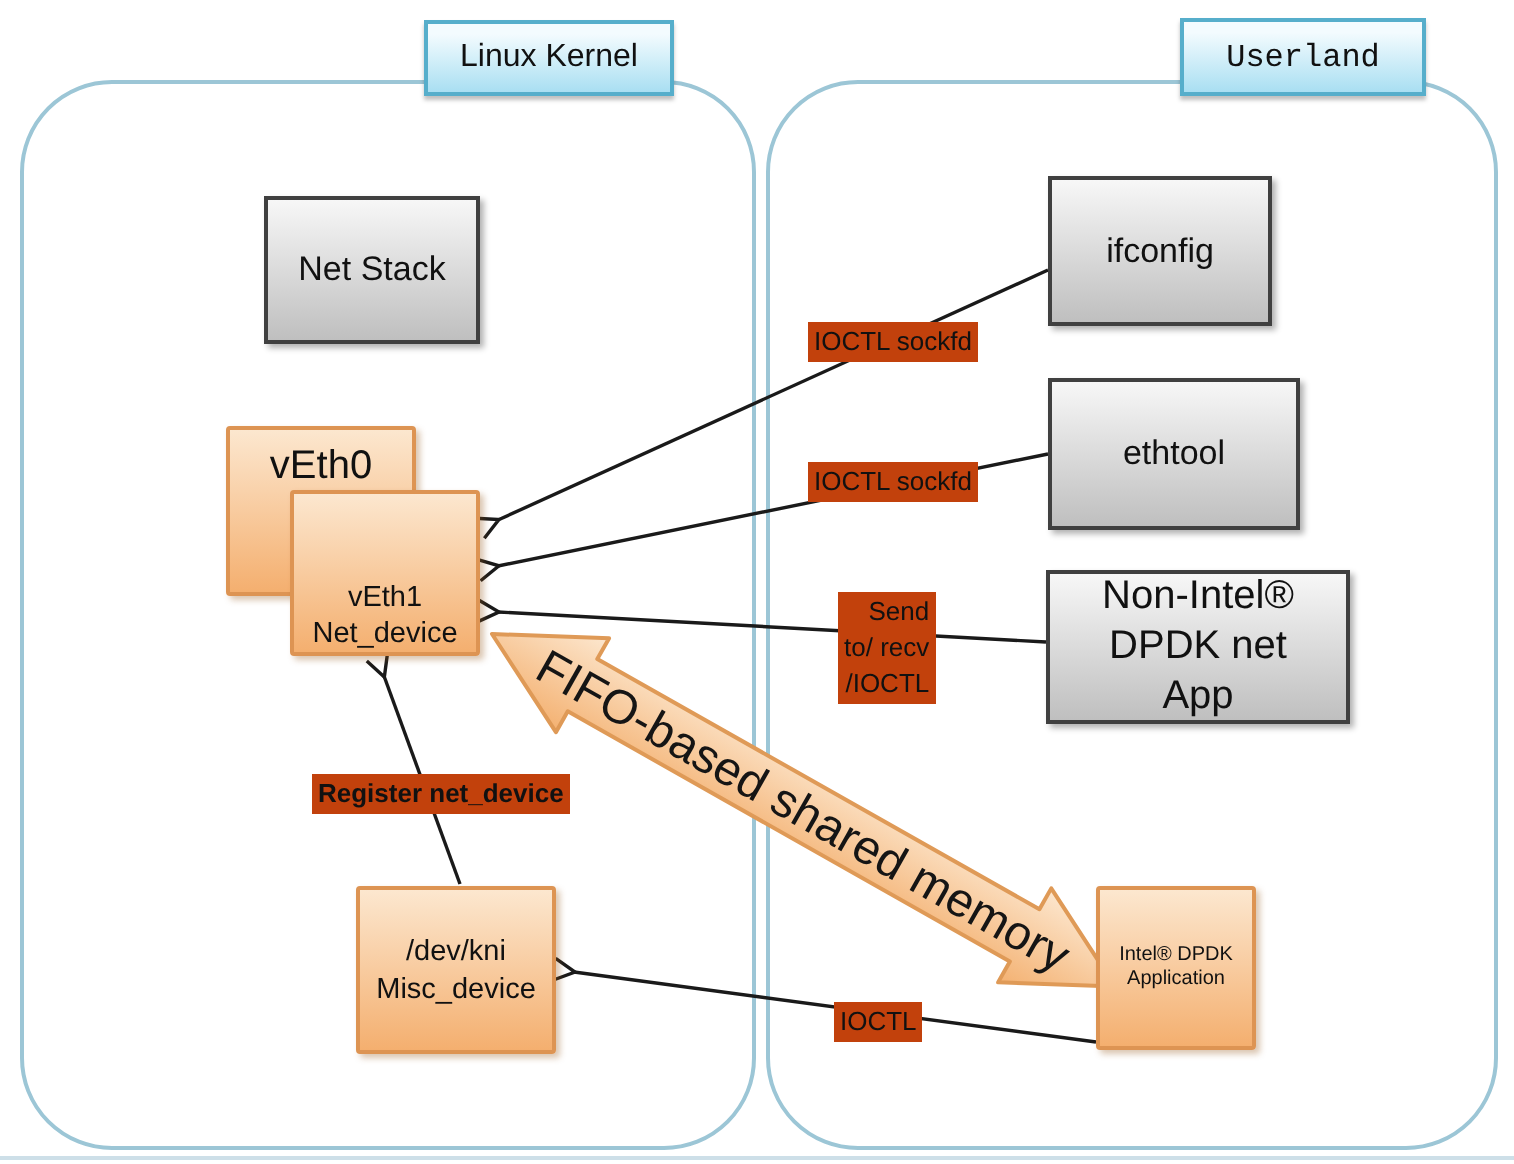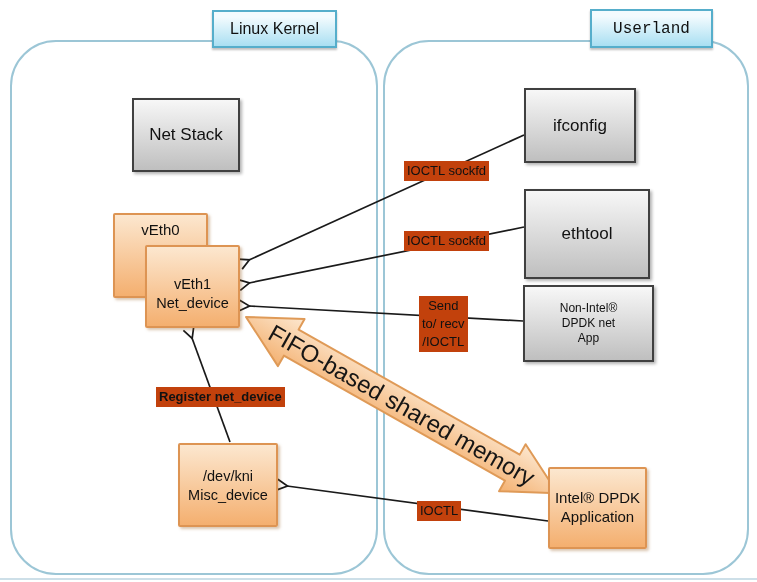--- a/index.html
+++ b/index.html
@@ -105,48 +105,48 @@
 
     <line x1="524" y1="135" x2="249" y2="260" style="stroke: var(--line-color)" stroke-width="1.7" marker-end="url(#arrowhead)"></line>
     <line x1="524" y1="227" x2="249" y2="283" style="stroke: var(--line-color)" stroke-width="1.7" marker-end="url(#arrowhead)"></line>
     <line x1="523" y1="321" x2="249" y2="306" style="stroke: var(--line-color)" stroke-width="1.7" marker-end="url(#arrowhead)"></line>
     <line x1="230" y1="442" x2="192" y2="338" style="stroke: var(--line-color)" stroke-width="1.7" marker-end="url(#arrowhead)"></line>
     <line x1="548" y1="521" x2="287" y2="486" style="stroke: var(--line-color)" stroke-width="1.7" marker-end="url(#arrowhead)"></line>
   </svg>
 
   <div class="edge-label" style="left:404px; top:161px;">IOCTL sockfd</div>
   <div class="edge-label" style="left:404px; top:231px;">IOCTL sockfd</div>
-  <div class="edge-label" style="left:419px; top:296px; text-align:center;">
+  <div class="edge-label" style="left:419px; top:296px; text-align:right;">
     <div>Send</div>
     <div>to/ recv</div>
     <div>/IOCTL</div>
   </div>
   <div class="edge-label" style="left:156px; top:387px;font-weight:bold;">Register net_device</div>
   <div class="edge-label" style="left:417px; top:501px;">IOCTL</div>
 
   <div class="region-label" style="left:212px; top:10px; width:125px; height:38px;">Linux Kernel</div>
   <div class="region-label" style="left:590px; top:9px; width:123px; height:39px;font-family:Liberation Mono, monospace;">Userland</div>
 
   <div class="node gray" style="left:116px; top:98px; width:108px; height:74px; font-size:17px;margin-left:16px;">Net Stack</div>
   <div class="node gray" style="left:524px; top:88px; width:112px; height:75px; font-size:17px;">ifconfig</div>
-  <div class="node gray" style="left:524px; top:189px; width:126px; height:90px; font-size:17px;">ethtool</div>
-  <div class="node gray" style="left:523px; top:285px; width:131px; height:77px; font-size:12px;">
+  <div class="node gray" style="left:524px; top:189px; width:126px; height:76px; font-size:17px;">ethtool</div>
+  <div class="node gray" style="left:523px; top:285px; width:152px; height:77px; font-size:20px;">
     <div>Non-Intel®</div>
     <div>DPDK net</div>
     <div>App</div>
   </div>
 
-  <div class="node orange" style="left:113px; top:213px; width:95px; height:85px; font-size:15px; justify-content:flex-start; padding-top:6px;">vEth0</div>
-  <div class="node orange" style="left:145px; top:245px; width:95px; height:83px; font-size:14.5px; padding-top:14px;">
+  <div class="node orange" style="left:113px; top:213px; width:95px; height:85px; font-size:20px; justify-content:flex-start; padding-top:6px;">vEth0</div>
+  <div class="node orange" style="left:145px; top:245px; width:95px; height:83px; font-size:14.5px; padding-top:14px;justify-content:flex-end;">
     <div>vEth1</div>
     <div>Net_device</div>
   </div>
   <div class="node orange" style="left:178px; top:443px; width:100px; height:84px; font-size:14.5px; padding-top:1px;">
     <div>/dev/kni</div>
     <div>Misc_device</div>
   </div>
-  <div class="node orange" style="left:548px; top:443px; width:99px; height:82px; font-size:15px;margin-top:24px;">
+  <div class="node orange" style="left:548px; top:443px; width:80px; height:82px; font-size:10px;">
     <div>Intel® DPDK</div>
     <div>Application</div>
   </div>
 
   <div class="bottom-rule"></div>
 </div>
 
 </body></html>

